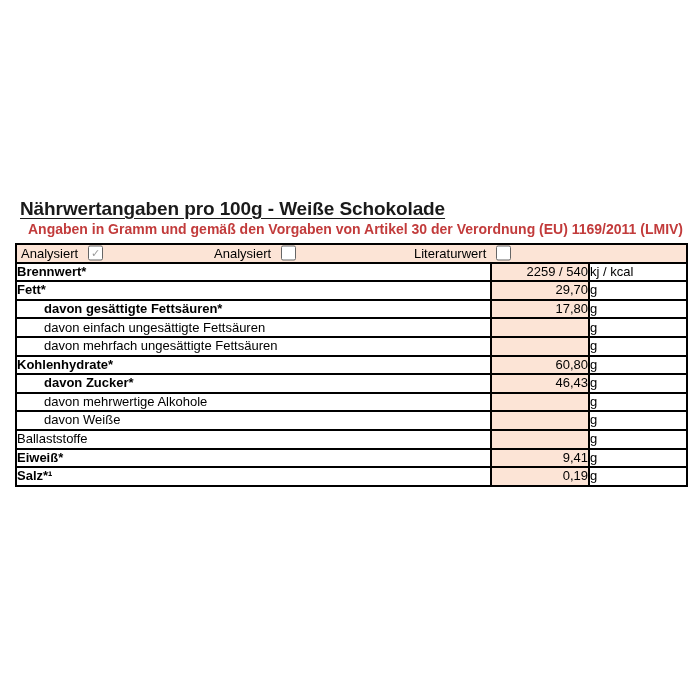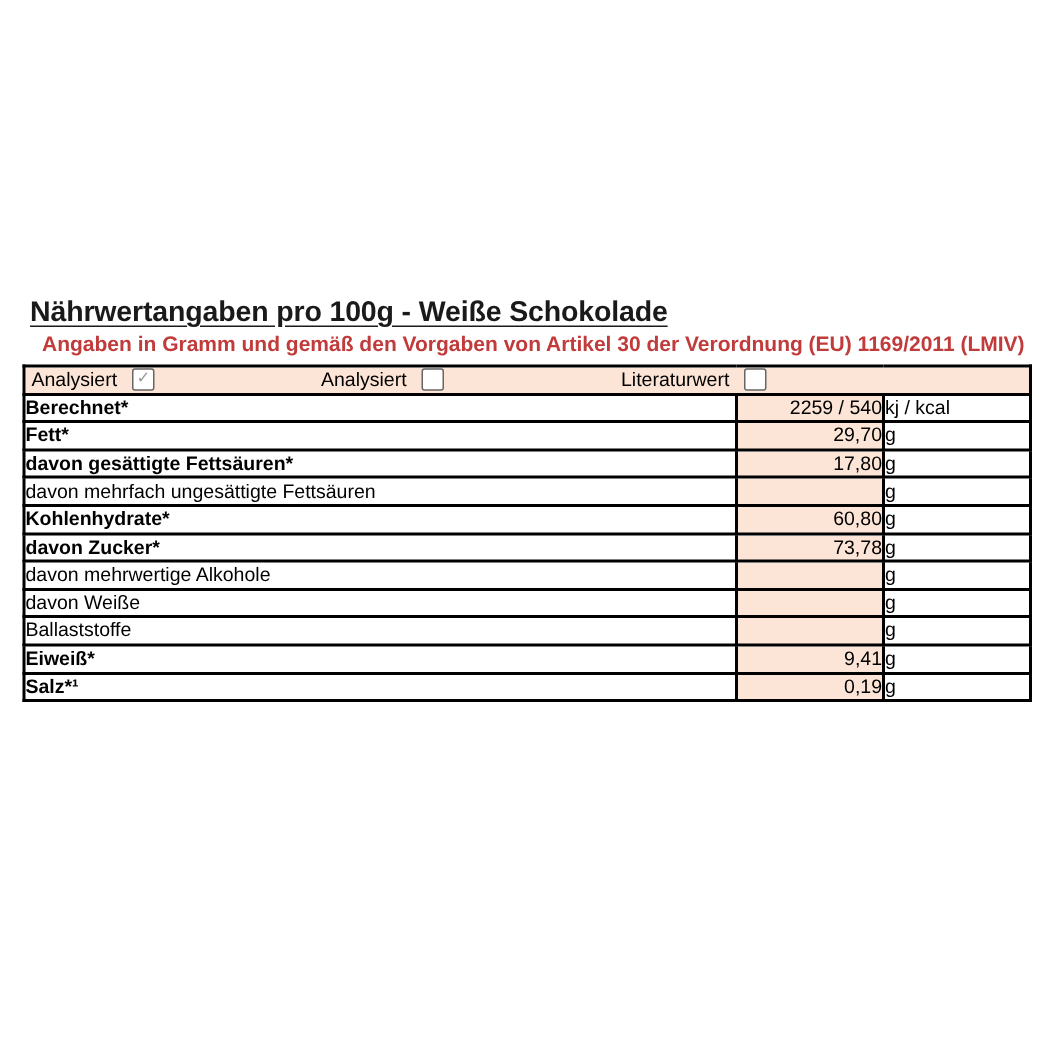--- a/index.html
+++ b/index.html
@@ -35,21 +35,21 @@
     display:flex;align-items:center;font-size:13px;
   }
   .opt-1{left:4px;} .opt-2{left:197px;} .opt-3{left:397px;text-align:right;}
   .cbx{
     width:13px;height:13px;margin-left:10px;background:#fff;
     border:1px solid #666;border-radius:2px;
     display:flex;align-items:center;justify-content:center;
     font-size:11px;color:#9a9a9a;line-height:1;
   }
   td.label{padding-left:3px;}
-  td.label.ind{}
+  td.label.ind{padding-left:27px;}
   td.label.b, tr.b td.label{font-weight:bold;}
   td.value{
     background:#fce4d6;text-align:right;padding-right:4px;margin-left:42px;
   }
   td.unit{padding-left:3px;}
 </style>
 </head>
 <body>
 
 <div class="page-title">Nährwertangaben pro 100g - Weiße Schokolade</div>
@@ -73,47 +73,52 @@
           <span class="cbx"></span>
         </span>
         <span class="opt opt-3">
           <span>Literaturwert</span>
           <span class="cbx"></span>
         </span>
       </td>
     </tr>
 
     <tr>
-      <td class="label b">Berechnet*</td>
+      <td class="label b">Brennwert*</td>
       <td class="value">2259 / 540</td>
       <td class="unit">kj / kcal</td>
     </tr>
     <tr>
       <td class="label b">Fett*</td>
       <td class="value">29,70</td>
       <td class="unit">g</td>
     </tr>
     <tr>
       <td class="label b ind">davon gesättigte Fettsäuren*</td>
       <td class="value">17,80</td>
       <td class="unit">g</td>
     </tr>
     <tr>
+      <td class="label ind">davon einfach ungesättigte Fettsäuren</td>
+      <td class="value"></td>
+      <td class="unit">g</td>
+    </tr>
+    <tr>
       <td class="label ind">davon mehrfach ungesättigte Fettsäuren</td>
       <td class="value"></td>
       <td class="unit">g</td>
     </tr>
     <tr>
       <td class="label b">Kohlenhydrate*</td>
       <td class="value">60,80</td>
       <td class="unit">g</td>
     </tr>
     <tr>
       <td class="label b ind">davon Zucker*</td>
-      <td class="value">73,78</td>
+      <td class="value">46,43</td>
       <td class="unit">g</td>
     </tr>
     <tr>
       <td class="label ind">davon mehrwertige Alkohole</td>
       <td class="value"></td>
       <td class="unit">g</td>
     </tr>
     <tr>
       <td class="label ind">davon Weiße</td>
       <td class="value"></td>

